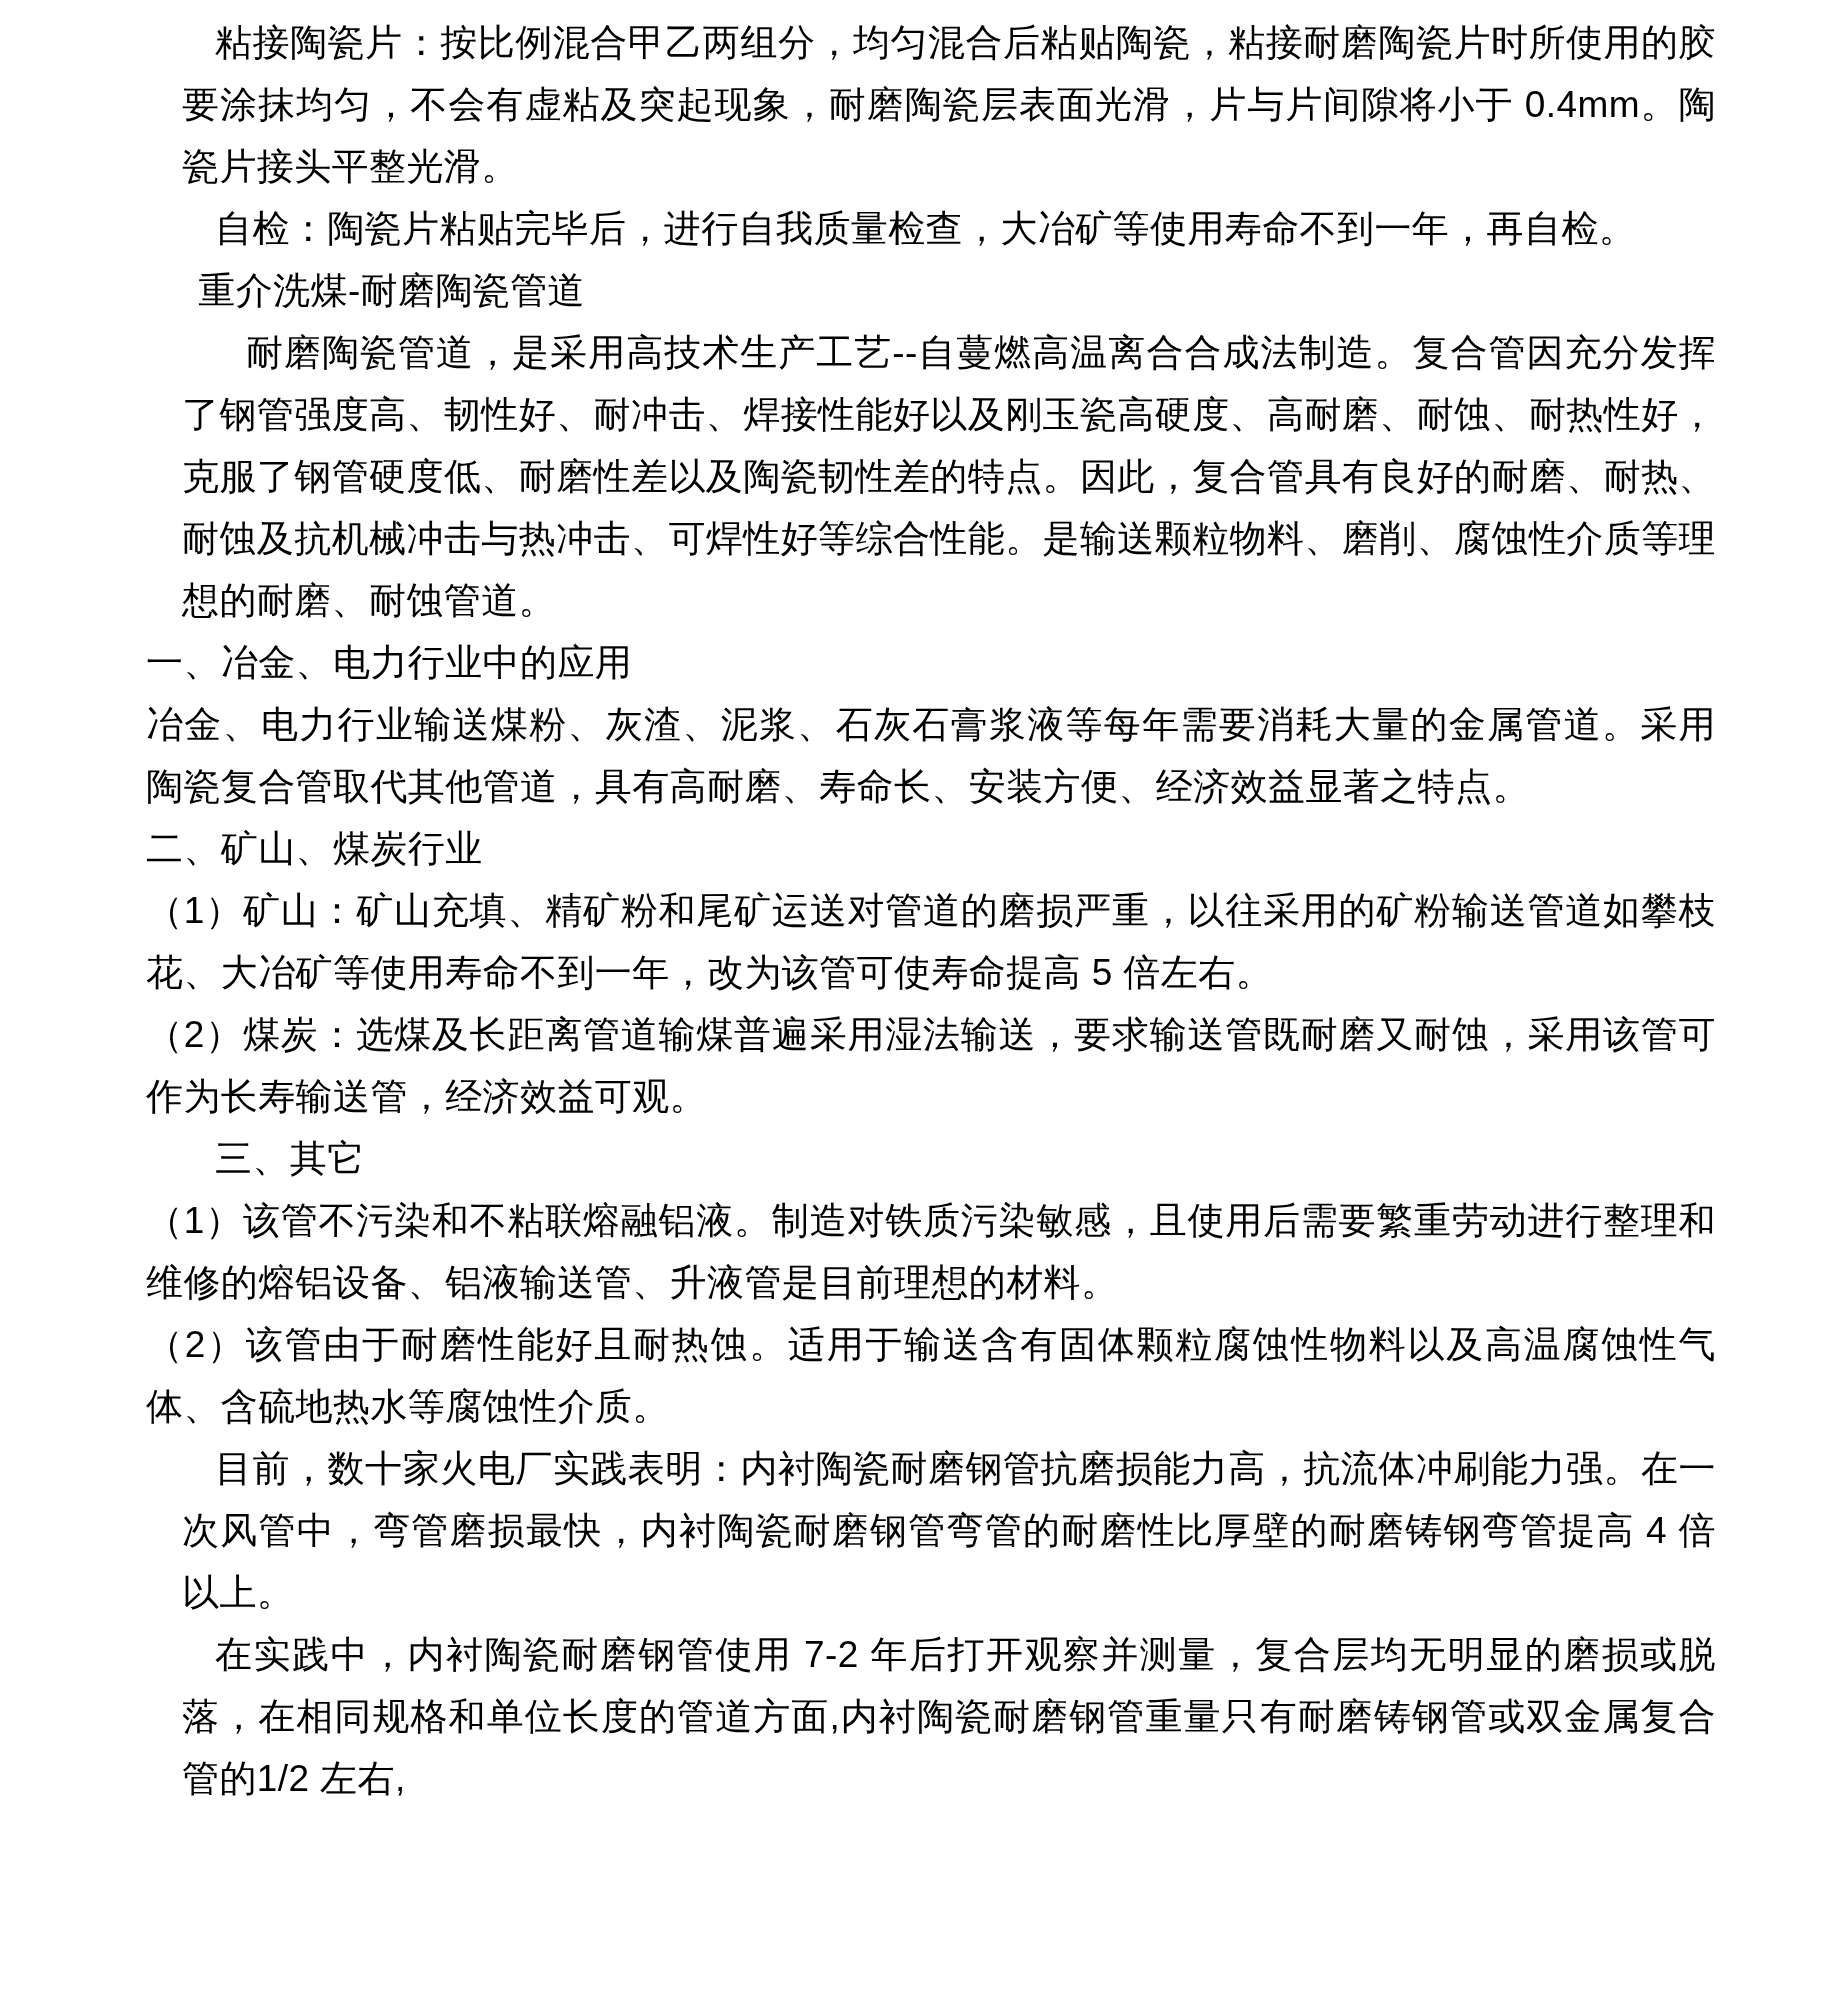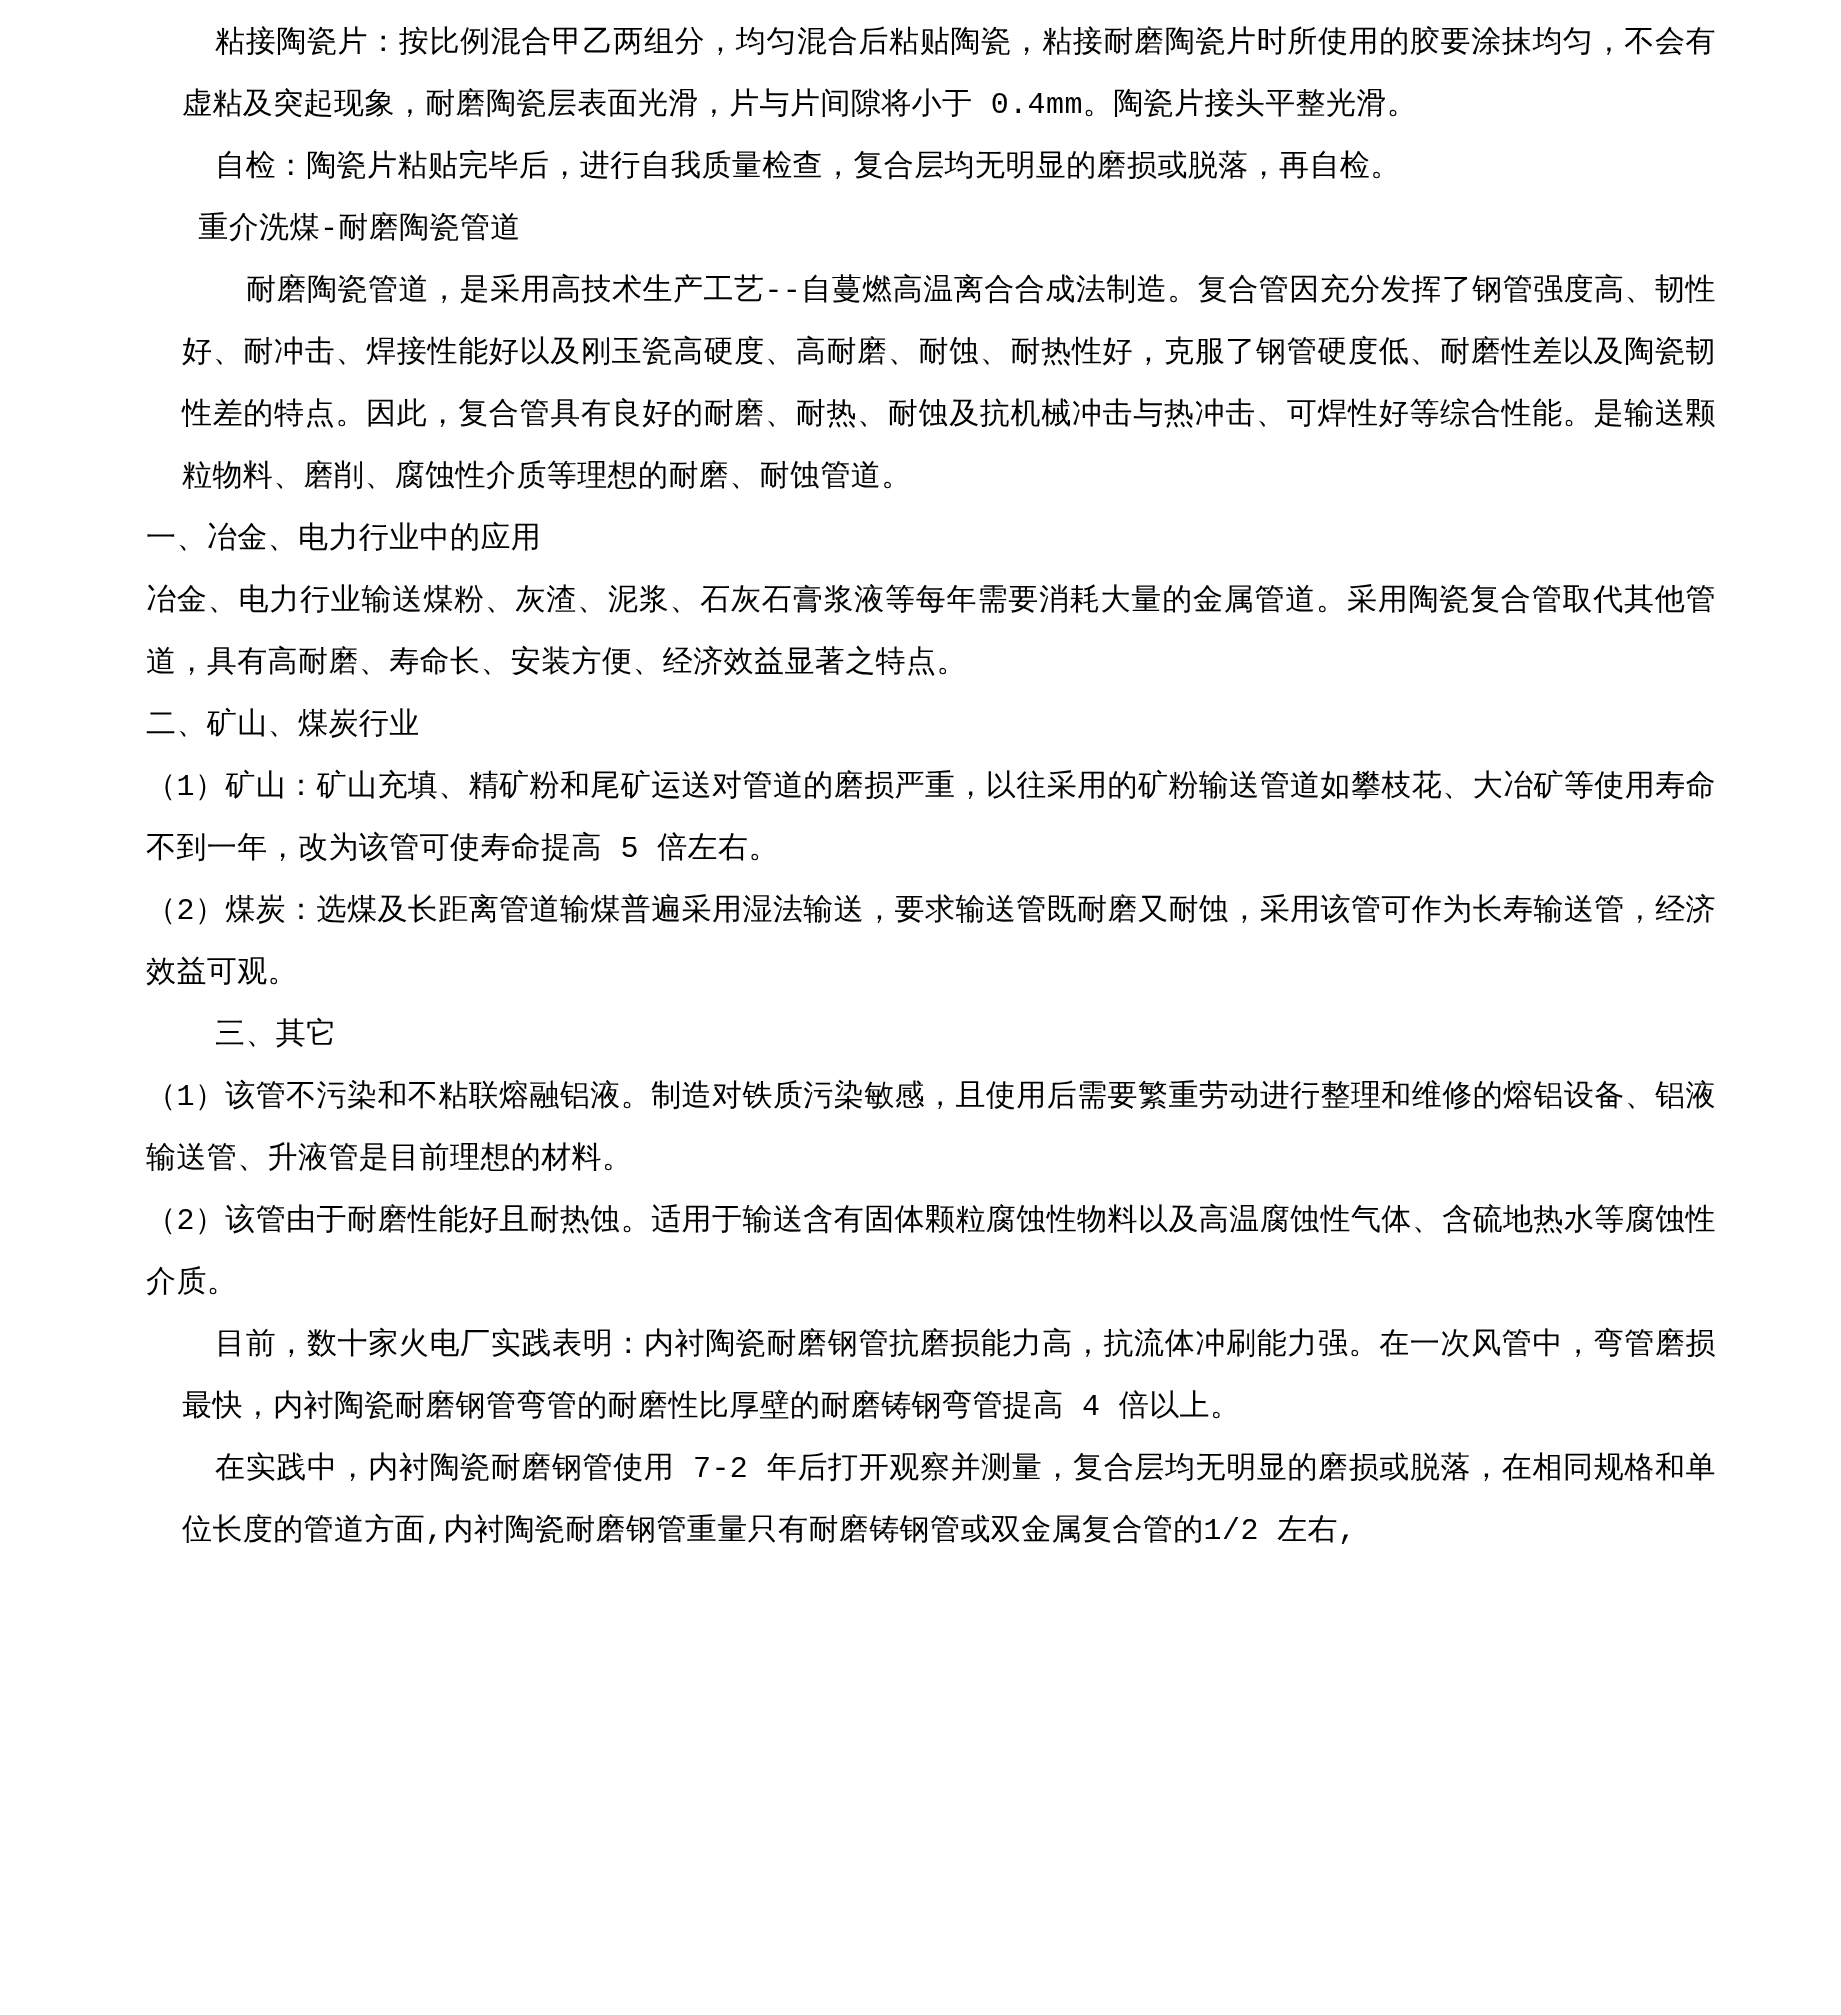--- a/index.html
+++ b/index.html
@@ -13,23 +13,23 @@
     font-family: "DejaVu Sans", sans-serif;
   }
   .page {
     box-sizing: border-box;
     width: 1842px;
     height: 2015px;
     padding: 12px 126px 0 182px;
     background: #ffffff;
   }
   .doc {
-    font-family: Liberation Mono, monospace;
+    font-family: Liberation Sans, sans-serif;
     color: #000000;
-    font-size: 30px;
+    font-size: 37px;
     line-height: 62px;
     text-align: justify;
     text-justify: inter-ideograph;
     letter-spacing: 0.4px;
   }
   p {
     margin: 0;
     padding: 0;
     text-indent: 0;
   }
@@ -37,21 +37,21 @@
   .ind2 { text-indent: 64px; }
   .ind-half { text-indent: 16.3px; }
   .ind-neg { text-indent: 0; margin-left: -36px; }
 </style>
 </head>
 <body>
 
 <div class="page">
   <div class="doc">
     <p class="ind1">粘接陶瓷片：按比例混合甲乙两组分，均匀混合后粘贴陶瓷，粘接耐磨陶瓷片时所使用的胶要涂抹均匀，不会有虚粘及突起现象，耐磨陶瓷层表面光滑，片与片间隙将小于 0.4mm。陶瓷片接头平整光滑。</p>
-    <p class="ind1">自检：陶瓷片粘贴完毕后，进行自我质量检查，复合层均无明显的磨损或脱落，再自检。</p>
+    <p class="ind1">自检：陶瓷片粘贴完毕后，进行自我质量检查，大冶矿等使用寿命不到一年，再自检。</p>
     <p class="ind-half">重介洗煤-耐磨陶瓷管道</p>
     <p class="ind2">耐磨陶瓷管道，是采用高技术生产工艺--自蔓燃高温离合合成法制造。复合管因充分发挥了钢管强度高、韧性好、耐冲击、焊接性能好以及刚玉瓷高硬度、高耐磨、耐蚀、耐热性好，克服了钢管硬度低、耐磨性差以及陶瓷韧性差的特点。因此，复合管具有良好的耐磨、耐热、耐蚀及抗机械冲击与热冲击、可焊性好等综合性能。是输送颗粒物料、磨削、腐蚀性介质等理想的耐磨、耐蚀管道。</p>
     <p class="ind-neg">一、冶金、电力行业中的应用</p>
     <p class="ind-neg">冶金、电力行业输送煤粉、灰渣、泥浆、石灰石膏浆液等每年需要消耗大量的金属管道。采用陶瓷复合管取代其他管道，具有高耐磨、寿命长、安装方便、经济效益显著之特点。</p>
     <p class="ind-neg">二、矿山、煤炭行业</p>
     <p class="ind-neg">（1）矿山：矿山充填、精矿粉和尾矿运送对管道的磨损严重，以往采用的矿粉输送管道如攀枝花、大冶矿等使用寿命不到一年，改为该管可使寿命提高 5 倍左右。</p>
     <p class="ind-neg">（2）煤炭：选煤及长距离管道输煤普遍采用湿法输送，要求输送管既耐磨又耐蚀，采用该管可作为长寿输送管，经济效益可观。</p>
     <p class="ind1">三、其它</p>
     <p class="ind-neg">（1）该管不污染和不粘联熔融铝液。制造对铁质污染敏感，且使用后需要繁重劳动进行整理和维修的熔铝设备、铝液输送管、升液管是目前理想的材料。</p>
     <p class="ind-neg">（2）该管由于耐磨性能好且耐热蚀。适用于输送含有固体颗粒腐蚀性物料以及高温腐蚀性气体、含硫地热水等腐蚀性介质。</p>

